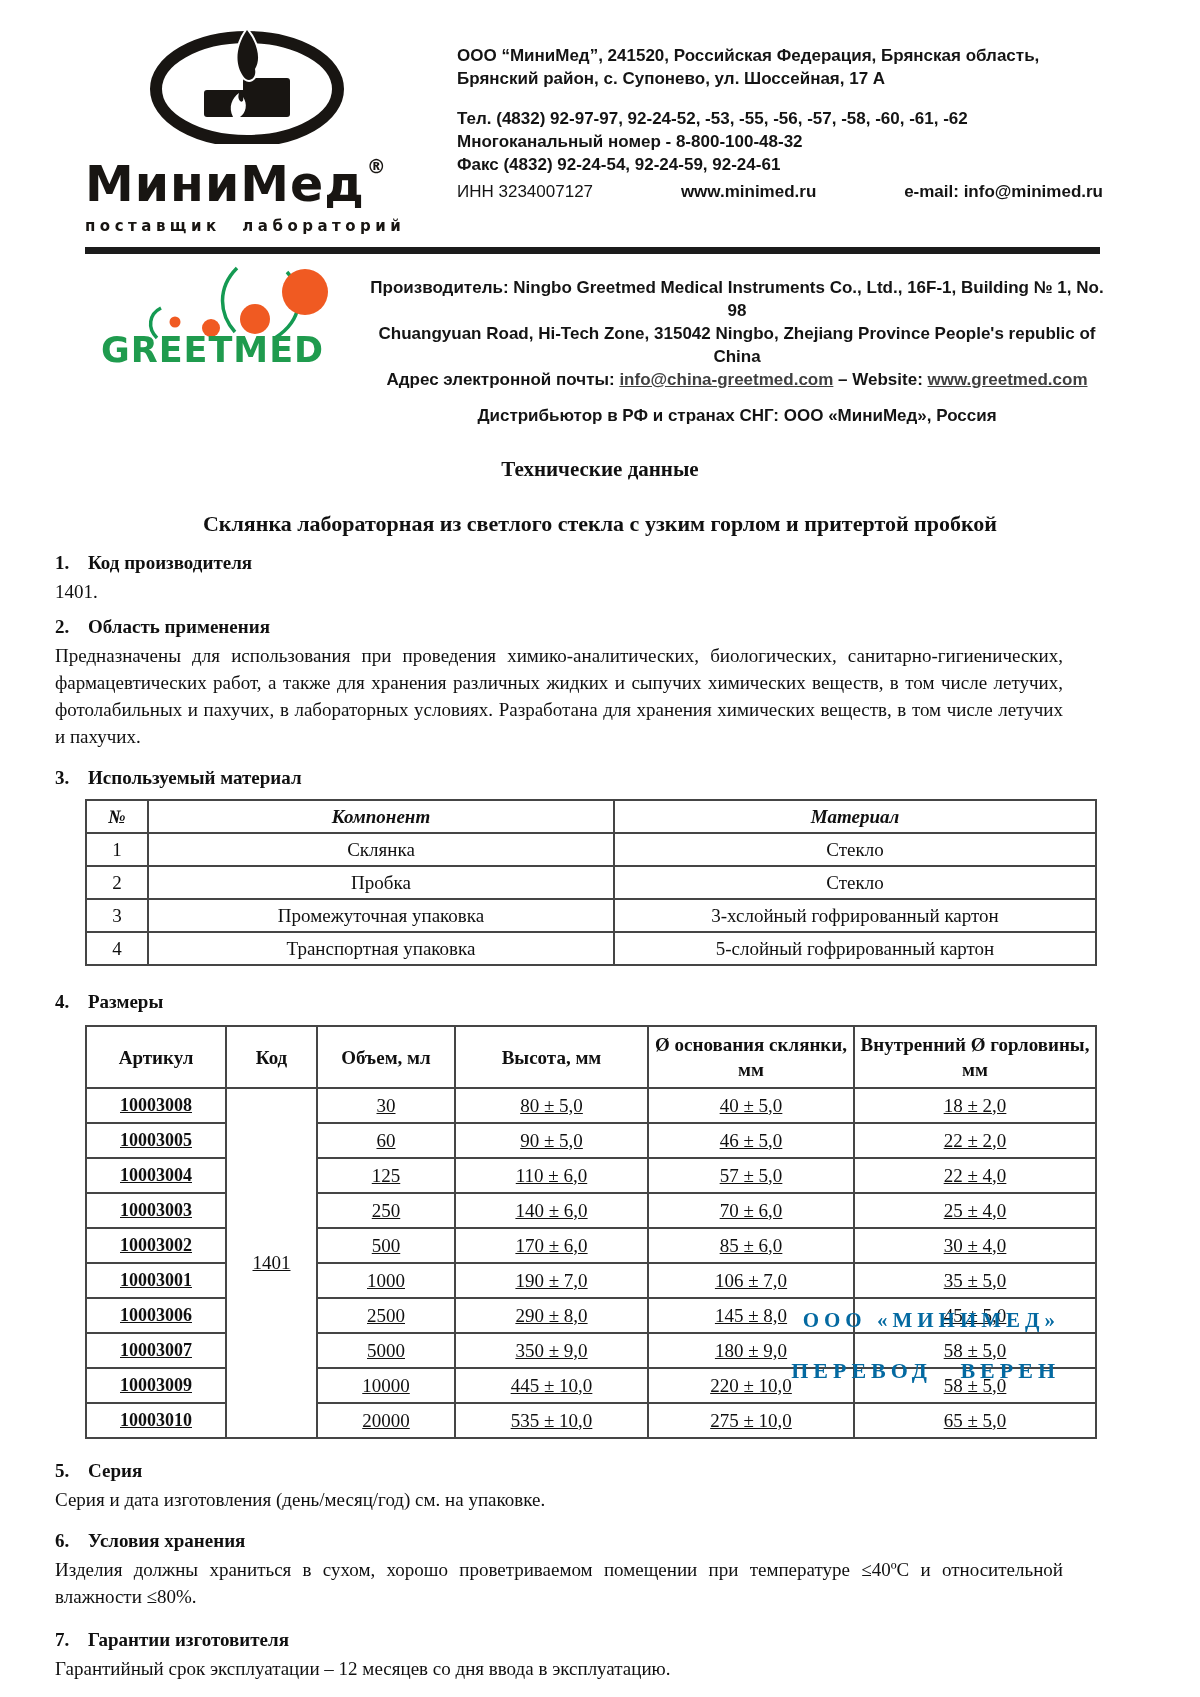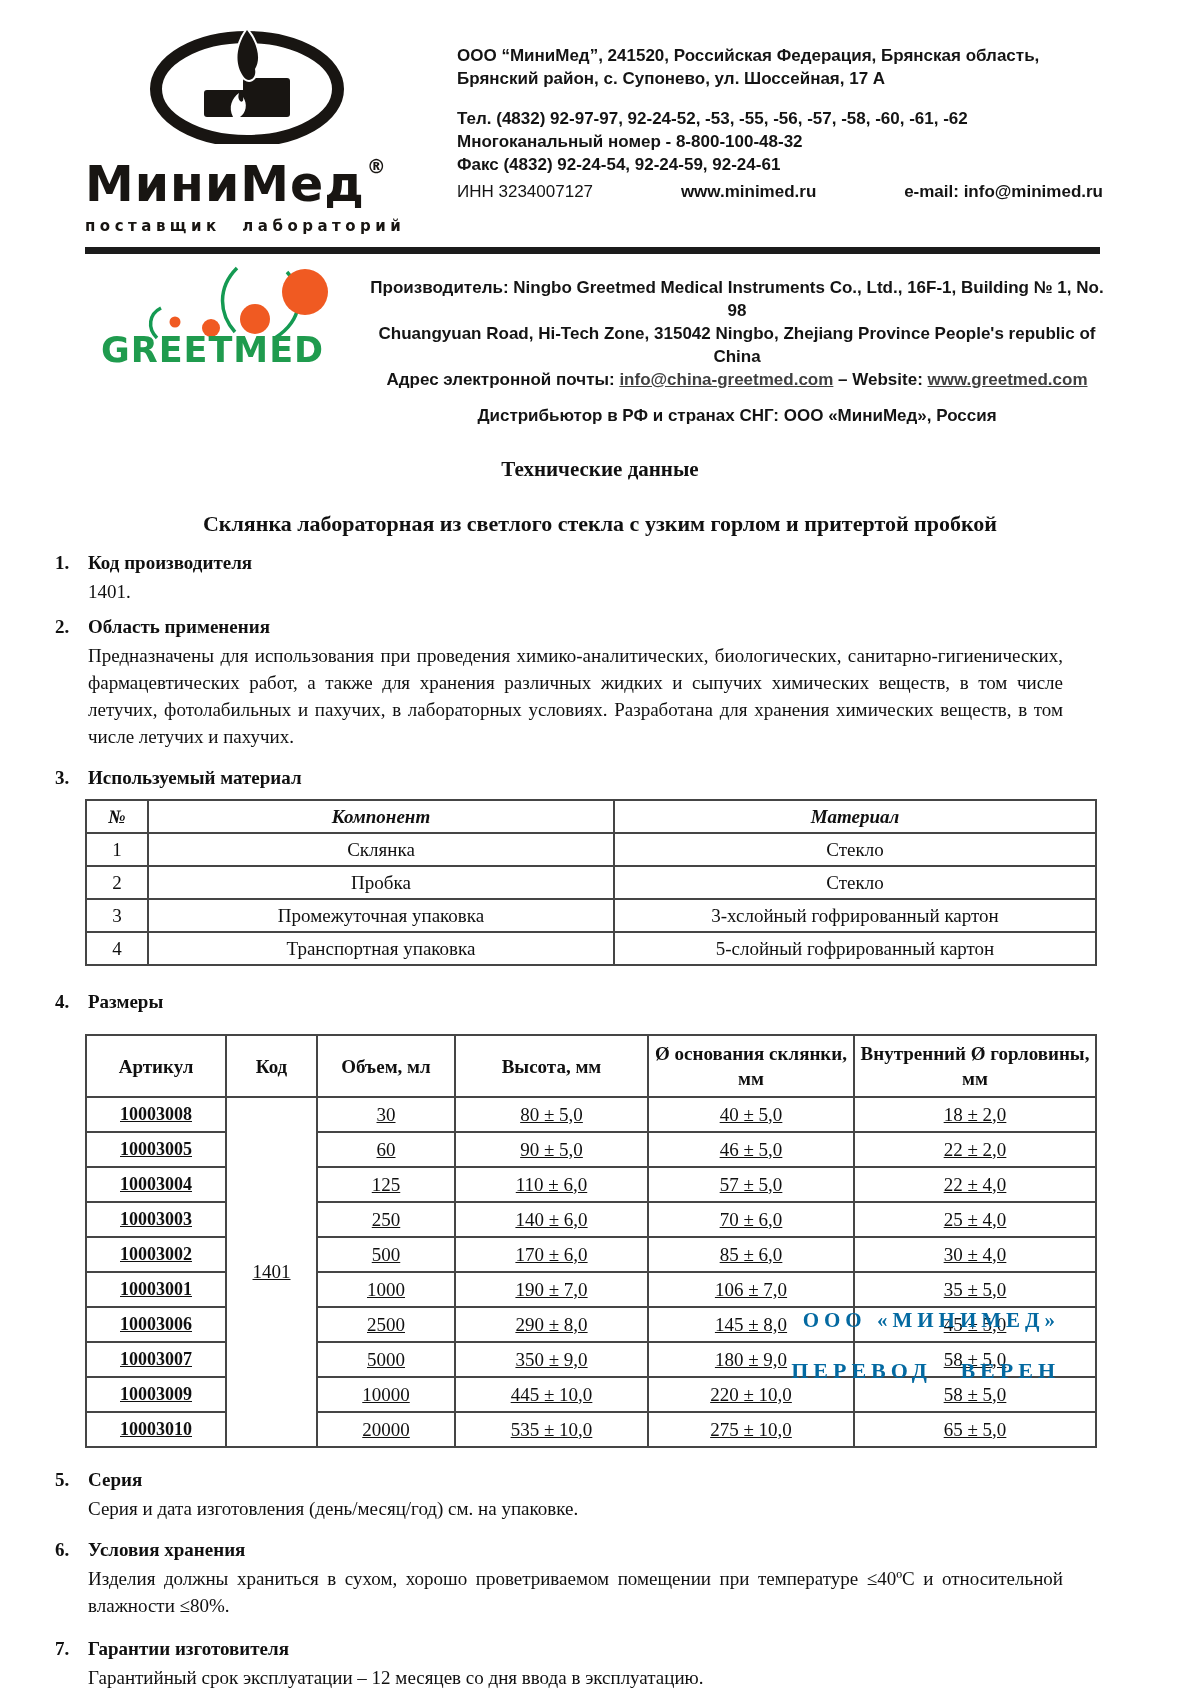--- a/index.html
+++ b/index.html
@@ -39,41 +39,41 @@
   .distributor { margin-top:13px; }
 
   
   .doc-title { text-align:center; font-weight:bold; font-size:21px; margin-top:30px; }
   .doc-subtitle { text-align:center; font-weight:bold; font-size:22px; margin-top:29px; }
 
   
   .sections { margin-left:55px; font-size:19px; color:#101010; }
   .sec-head { display:flex; font-weight:bold; line-height:25px; }
   .sec-num { width:33px; flex:0 0 auto; }
-  .sec-body { margin-left:33px; margin-right:137px; line-height:27px; margin-top:3px; }
+  .sec-body { margin-right:137px; line-height:27px; margin-top:3px; }
   .just { text-align:justify; }
 
   .mt1 { margin-top:13px; }  
   .mt2 { margin-top:9px; }
   .mt3 { margin-top:15px; }
   .mt4 { margin-top:23px; }
   .mt5 { margin-top:19px; }
   .mt6 { margin-top:15px; }
   .mt7 { margin-top:17px; }
 
   
   table { border-collapse:collapse; table-layout:fixed; margin-left:30px; width:1010px;
           font-family:"Liberation Serif", serif; }
   td, th { border:2px solid #454545; text-align:center; padding:0 4px; overflow:hidden; }
 
   .mat { margin-top:9px; }
   .mat th { font-style:italic; font-weight:bold; font-size:19px; height:31px; }
   .mat td { font-size:19px; height:31px; }
 
-  .sizes { margin-top:20px;border-radius:14px; }
+  .sizes { margin-top:11px;border-radius:14px; }
   .sizes th { font-weight:bold; font-size:19px; height:60px; line-height:25px; }
   .sizes td { font-size:19px; height:33px;text-decoration:underline; }
   .sizes td.art { font-weight:bold; font-size:18px; }
 
   
   .stamp { position:absolute; left:758px; top:1308px; width:302px; text-align:right;
            color:#0369a1; font-weight:bold; font-family:"Liberation Serif", serif; }
   .stamp-l1 { font-size:21px; letter-spacing:5px; white-space:nowrap; }
   .stamp-l2 { font-size:22px; letter-spacing:5px; word-spacing:18px; margin-top:25px; white-space:nowrap; }
 </style>

